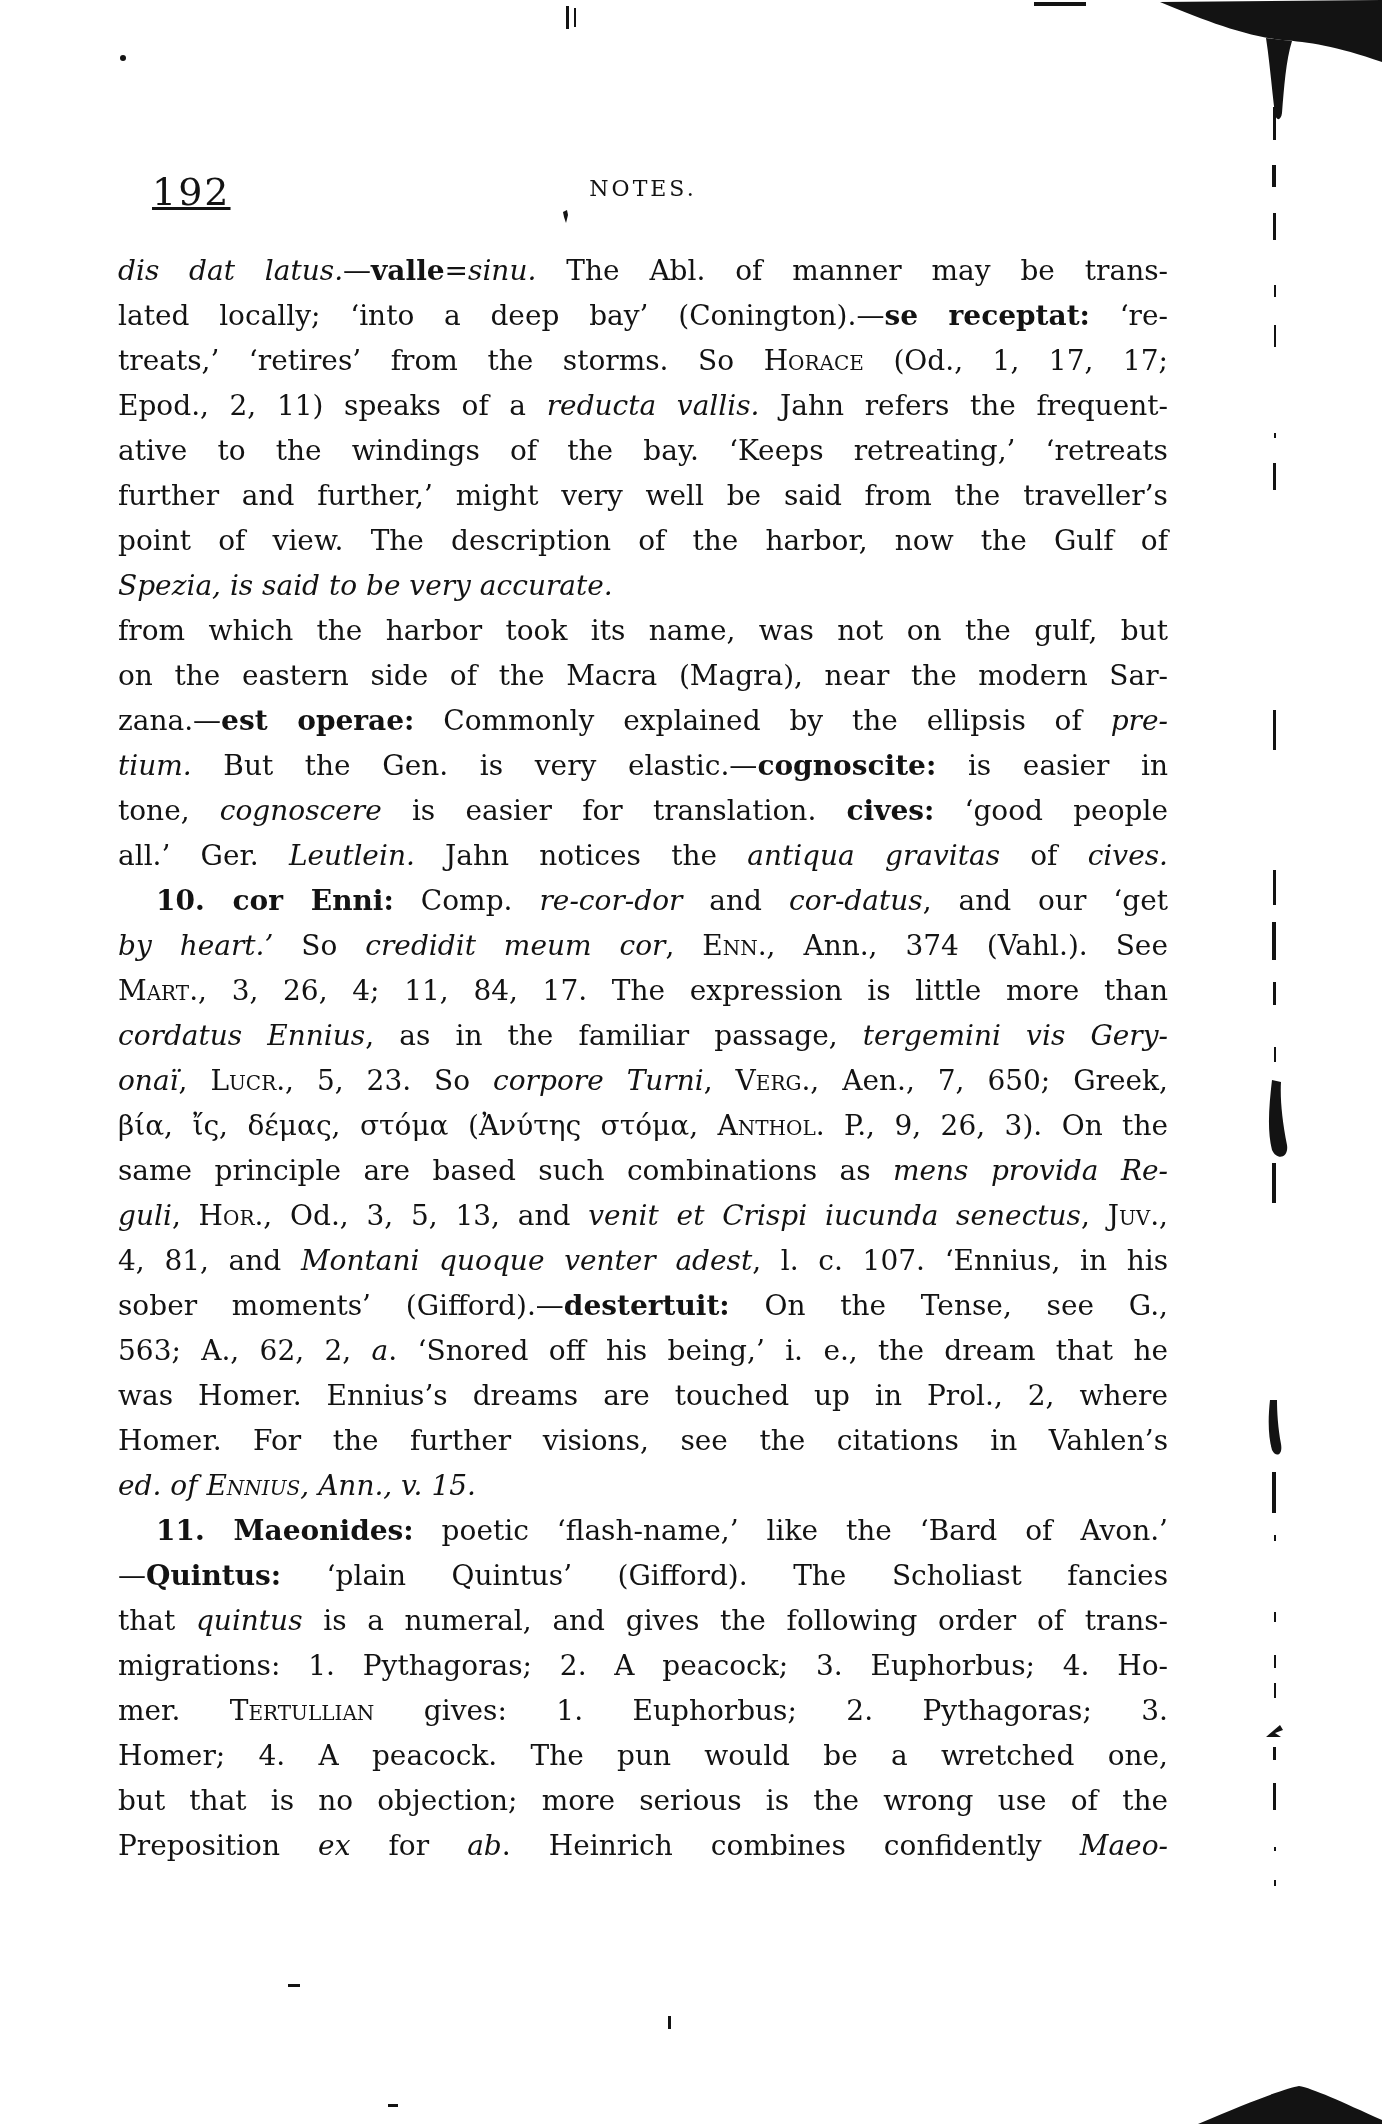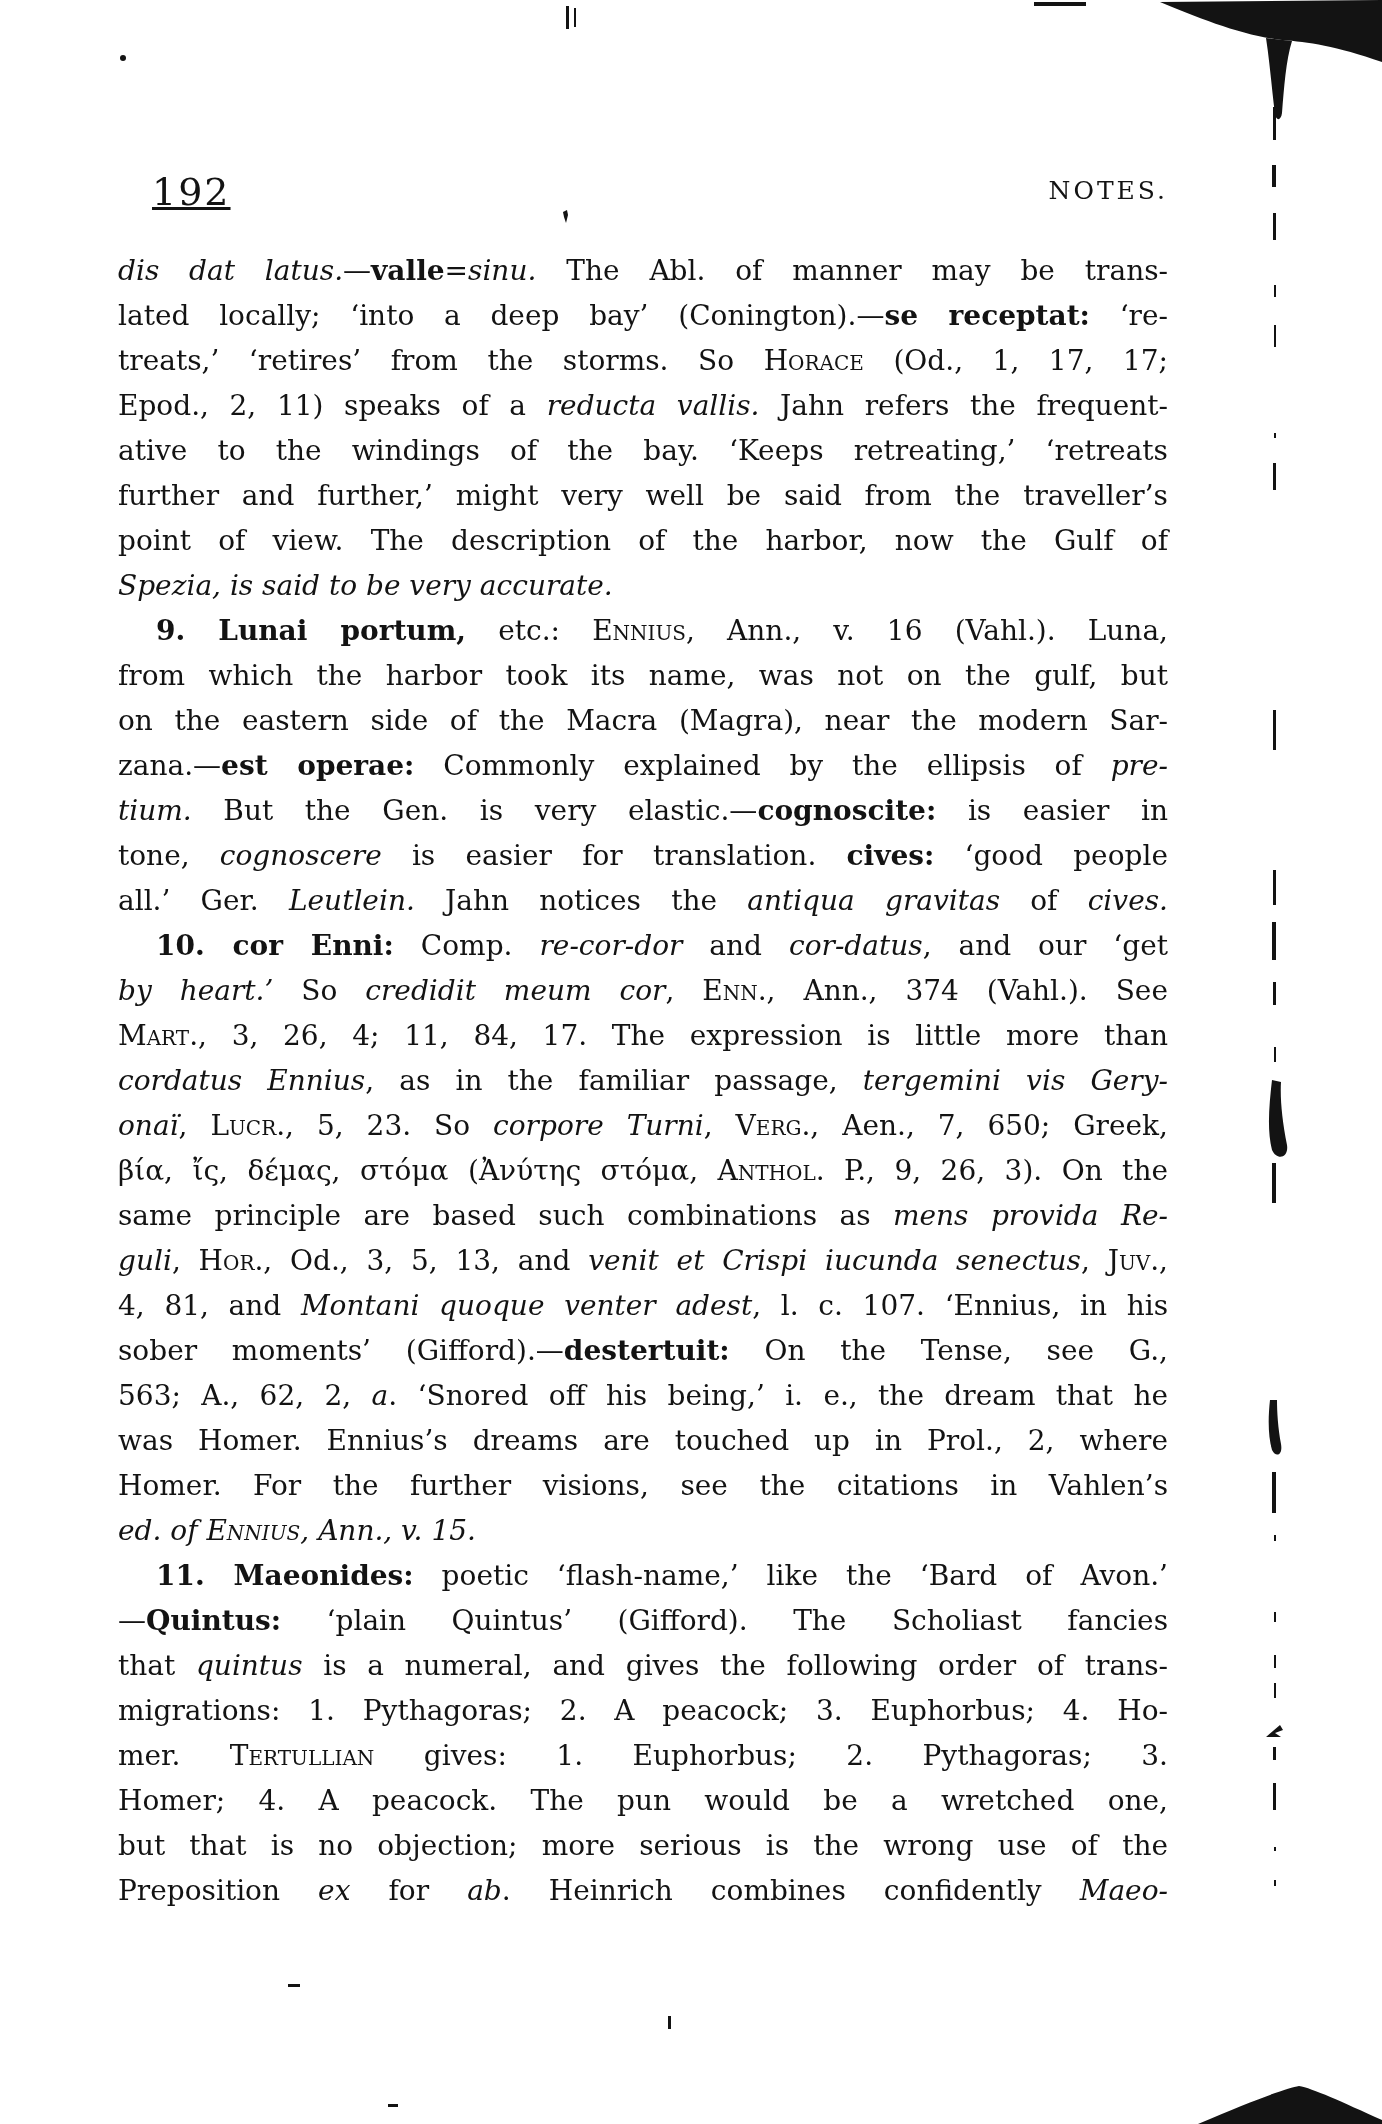--- a/index.html
+++ b/index.html
@@ -11,21 +11,21 @@
     font-family:"DejaVu Serif", "Liberation Serif", serif;
     overflow:hidden;
   }
   .page-header { position:absolute; left:118px; top:170px; width:1050px; height:42px; }
   .page-number {
     position:absolute; left:34px; top:0;
     font-size:38px; letter-spacing:2px;text-decoration:underline;
   }
   .running-title {
     position:absolute; left:0; right:0; top:6px;
-    text-align:right; font-size:25px; letter-spacing:3px;
+    text-align:center; font-size:22px; letter-spacing:3px;
   }
   .text-block {
     position:absolute; left:118px; top:248px; width:1050px;
     font-size:28px; line-height:45px;
   }
   .line {
     text-align:justify;
     text-align-last:justify;
     height:45px; white-space:nowrap; white-space:normal;
   }
@@ -47,21 +47,20 @@
 
 <div class="text-block">
     <div class="line"><span class="i">dis dat latus.</span><span>—</span><span class="b">valle</span><span>=</span><span class="i">sinu.</span><span> The Abl. of manner may be trans-</span></div>
     <div class="line"><span>lated locally; ‘into a deep bay’ (Conington).—</span><span class="b">se receptat:</span><span> ‘re-</span></div>
     <div class="line"><span>treats,’ ‘retires’ from the storms. So </span><span class="sc">Horace</span><span> (Od., 1, 17, 17;</span></div>
     <div class="line"><span>Epod., 2, 11) speaks of a </span><span class="i">reducta vallis.</span><span> Jahn refers the frequent-</span></div>
     <div class="line"><span>ative to the windings of the bay. ‘Keeps retreating,’ ‘retreats</span></div>
     <div class="line"><span>further and further,’ might very well be said from the traveller’s</span></div>
     <div class="line"><span>point of view. The description of the harbor, now the Gulf of</span></div>
     <div class="line left"><span>Spezia, is said to be very accurate.</span></div>
-    <div class="line indent"><span class="b">9. Lunai portum,</span><span> etc.: </span><span class="sc">Ennius</span><span>, Ann., v. 16 (Vahl.). Luna,</span></div>
     <div class="line"><span>from which the harbor took its name, was not on the gulf, but</span></div>
     <div class="line"><span>on the eastern side of the Macra (Magra), near the modern Sar-</span></div>
     <div class="line"><span>zana.—</span><span class="b">est operae:</span><span> Commonly explained by the ellipsis of </span><span class="i">pre-</span></div>
     <div class="line"><span class="i">tium.</span><span> But the Gen. is very elastic.—</span><span class="b">cognoscite:</span><span> is easier in</span></div>
     <div class="line"><span>tone, </span><span class="i">cognoscere</span><span> is easier for translation. </span><span class="b">cives:</span><span> ‘good people</span></div>
     <div class="line"><span>all.’ Ger. </span><span class="i">Leutlein.</span><span> Jahn notices the </span><span class="i">antiqua gravitas</span><span> of </span><span class="i">cives.</span></div>
     <div class="line indent"><span class="b">10. cor Enni:</span><span> Comp. </span><span class="i">re-cor-dor</span><span> and </span><span class="i">cor-datus</span><span>, and our ‘get</span></div>
     <div class="line"><span class="i">by heart.’</span><span> So </span><span class="i">credidit meum cor</span><span>, </span><span class="sc">Enn.</span><span>, Ann., 374 (Vahl.). See</span></div>
     <div class="line"><span class="sc">Mart.</span><span>, 3, 26, 4; 11, 84, 17. The expression is little more than</span></div>
     <div class="line"><span class="i">cordatus Ennius</span><span>, as in the familiar passage, </span><span class="i">tergemini vis Gery-</span></div>

